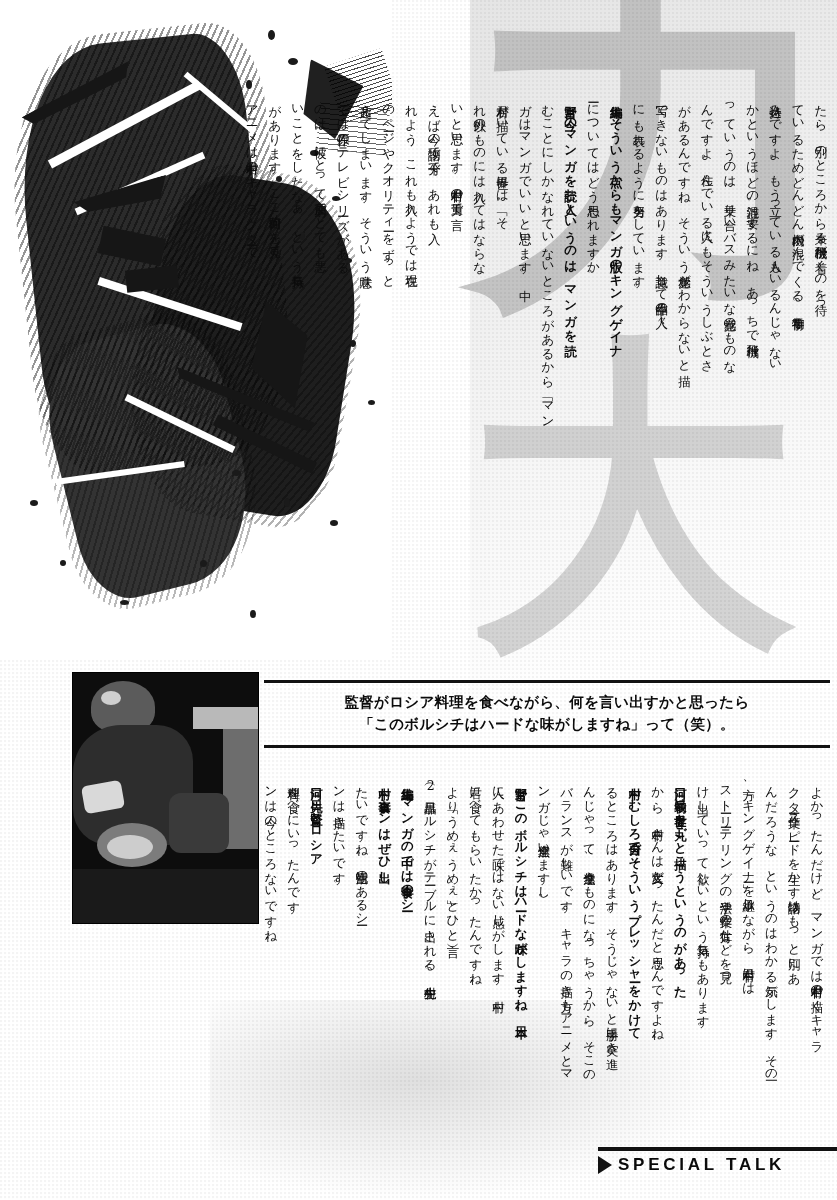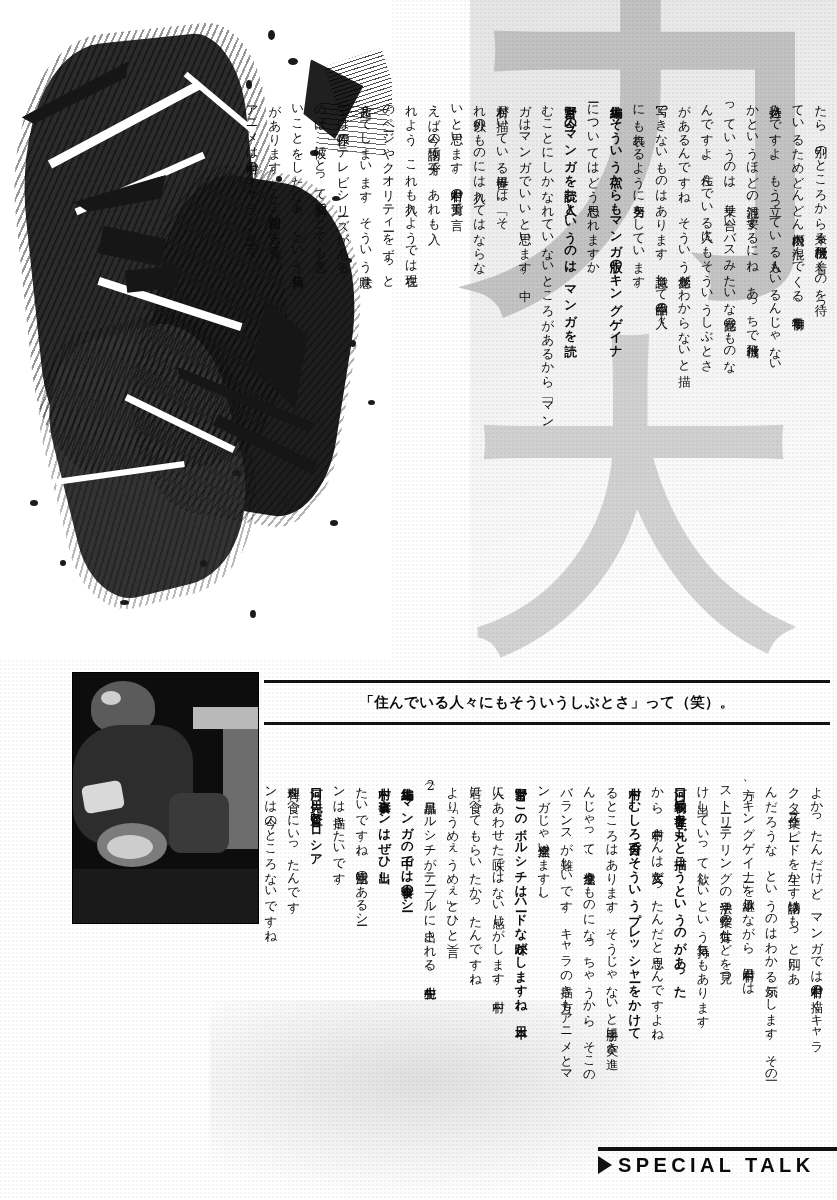--- a/index.html
+++ b/index.html
@@ -185,21 +185,21 @@
     height: 0;
     border-top: 9px solid transparent;
     border-bottom: 9px solid transparent;
     border-left: 14px solid #111;
     margin-right: 6px;
     flex: none;
   }
   .footer-label {
     font-family: "Liberation Sans", sans-serif;
     font-weight: bold;
-    font-size: 20px;
+    font-size: 17px;
     letter-spacing: 0.22em;
     color: #0a0a0a;
   }
   .footer-rule {
     position: absolute;
     left: 598px;
     top: 1147px;
     width: 239px;
     height: 4px;
     background: #111;
@@ -272,21 +272,22 @@
     <div class="p-shape" style="left:120px; top:34px; width:65px; height:22px; background:#b9b9b9;"></div>
     <div class="p-shape" style="left:150px; top:56px; width:35px; height:120px; background:#6d6d6d;"></div>
     <div class="p-shape" style="left:24px; top:150px; width:70px; height:44px; background:#7c7c7c; border-radius:50%;"></div>
     <div class="p-shape" style="left:34px; top:162px; width:46px; height:24px; background:#cdcdcd; border-radius:50%;"></div>
     <div class="p-shape" style="left:0px; top:196px; width:185px; height:54px; background:#1a1a1a;"></div>
     <div class="p-shape" style="left:96px; top:120px; width:60px; height:60px; background:#3a3a3a; border-radius:20%;"></div>
     <div class="p-shape" style="left:10px; top:110px; width:40px; height:28px; background:#d9d9d9; border-radius:6px; transform:rotate(-10deg);"></div>
   </div>
 
   <div class="pullquote">
-    <p>「住んでいる人々にもそういうしぶとさ」って（笑）。</p>
+    <p>監督がロシア料理を食べながら、何を言い出すかと思ったら</p>
+    <p>「このボルシチはハードな味がしますね」って（笑）。</p>
   </div>
 
   <div class="col-group" id="top-interview">
     <div class="vcol">たら、別のところから来る飛行機が着くのを待っ</div>
     <div class="vcol">ているためどんどん機内が混んでくる。手荷物も</div>
     <div class="vcol">持込みですよ。もう立っている人もいるんじゃない</div>
     <div class="vcol">かというほどの混雑。要するにね、あっちで飛行機</div>
     <div class="vcol">っていうのは、乗り合いバスみたいな感覚のものな</div>
     <div class="vcol">んですよ。住んでいる人々にもそういうしぶとさ</div>
     <div class="vcol">があるんですね。そういう感覚がわからないと描</div>

